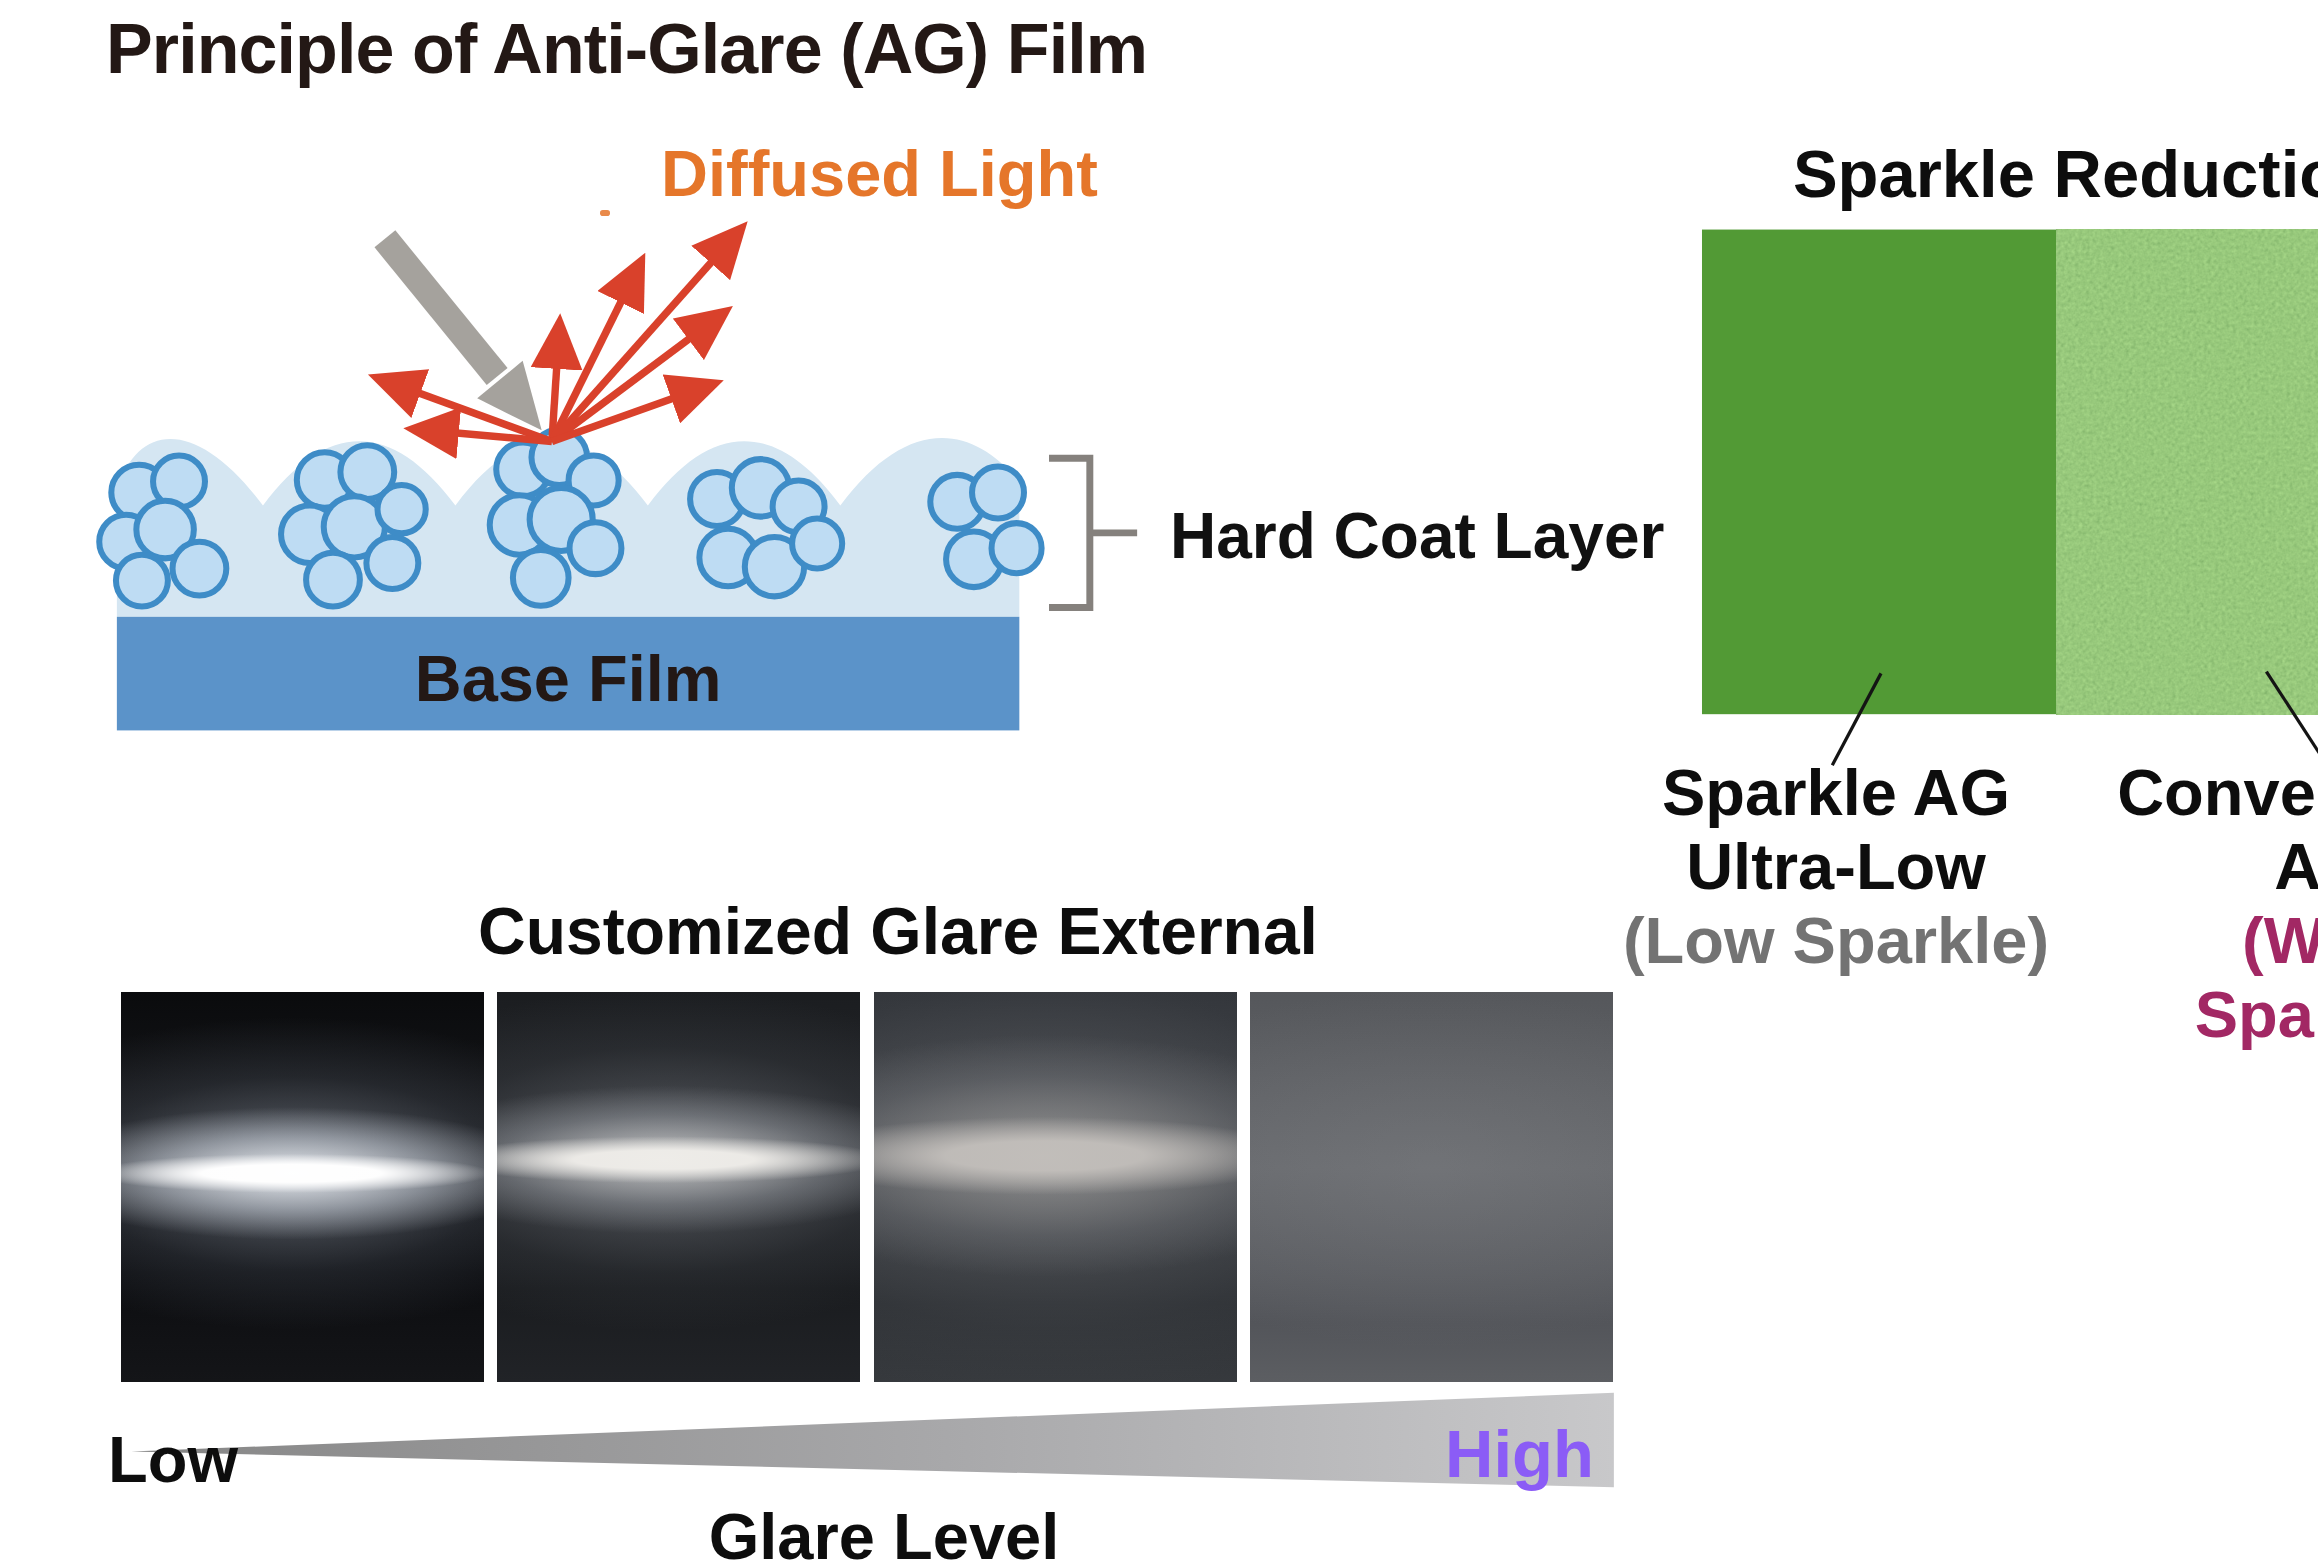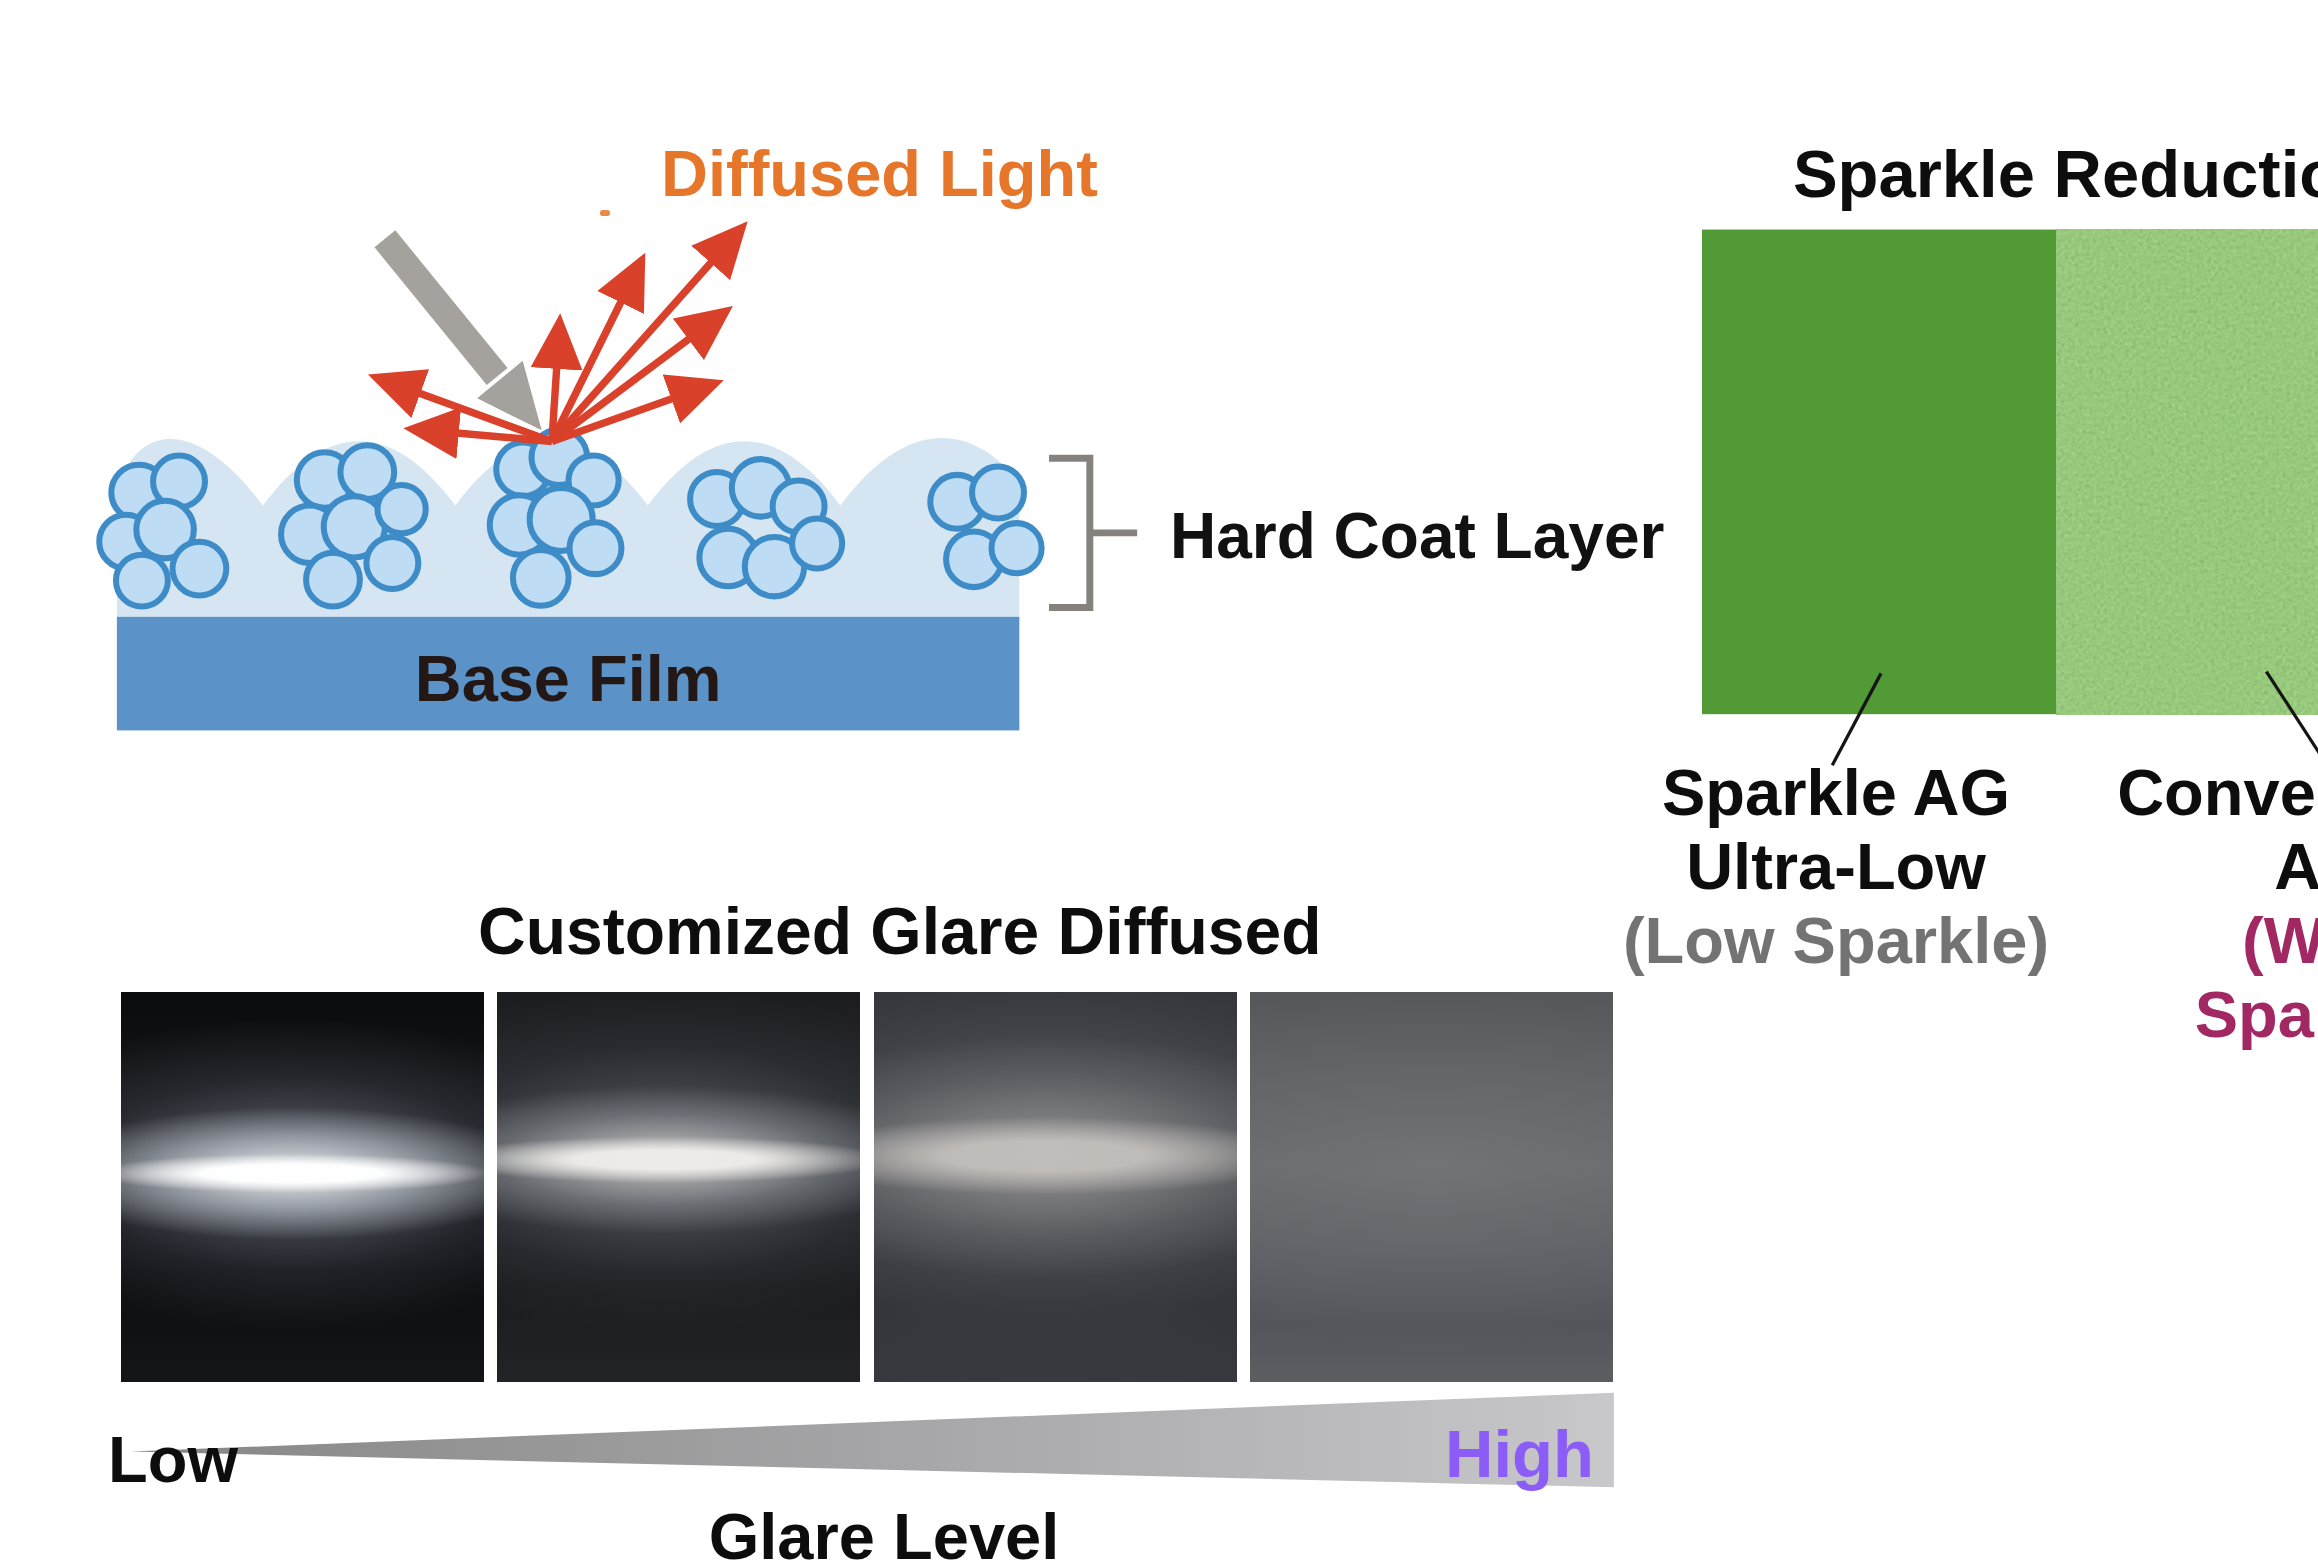--- a/index.html
+++ b/index.html
@@ -138,40 +138,41 @@
     <rect x="3670" y="495" width="765" height="1045" fill="#529a35"></rect>
     <rect x="4435" y="495" width="895" height="1045" fill="#4f9334"></rect>
     <rect x="4435" y="495" width="895" height="1045" filter="url(#sparkleNoise)"></rect>
 
     <line x1="4056" y1="1452" x2="3951" y2="1650" stroke="#141414" stroke-width="7"></line>
     <line x1="4887" y1="1448" x2="5018" y2="1650" stroke="#141414" stroke-width="7"></line>
 
     <polygon points="283,3130 3480,3003 3480,3207" fill="url(#triGrad)"></polygon>
   </svg>
 
+  <div class="abs lbl page-title">Principle of Anti-Glare (AG) Film</div>
 
   <div class="abs lbl dif-light">Diffused Light</div>
   <div class="abs stray-mark"></div>
 
   <div class="abs lbl hardcoat-lbl">Hard Coat Layer</div>
 
   <div class="abs lbl sparkle-title">Sparkle Reduction</div>
 
   <div class="abs sparkle-label sp-left">
     <div class="line">Sparkle AG</div>
     <div class="line">Ultra-Low</div>
     <div class="accent">(Low Sparkle)</div>
   </div>
   <div class="abs sparkle-label sp-right">
     <div class="line">Conventional</div>
     <div class="line">AG</div>
     <div class="accent">(With Sparkle)</div>
   </div>
 
-  <div class="abs lbl glare-title">Customized Glare Diffused</div>
+  <div class="abs lbl glare-title">Customized Glare External</div>
 
   <div class="abs panel p1"></div>
   <div class="abs panel p2"></div>
   <div class="abs panel p3"></div>
   <div class="abs panel p4"></div>
 
   <div class="abs lbl low-lbl">Low</div>
   <div class="abs lbl high-lbl">High</div>
   <div class="abs lbl glare-level-lbl">Glare Level</div>
 

